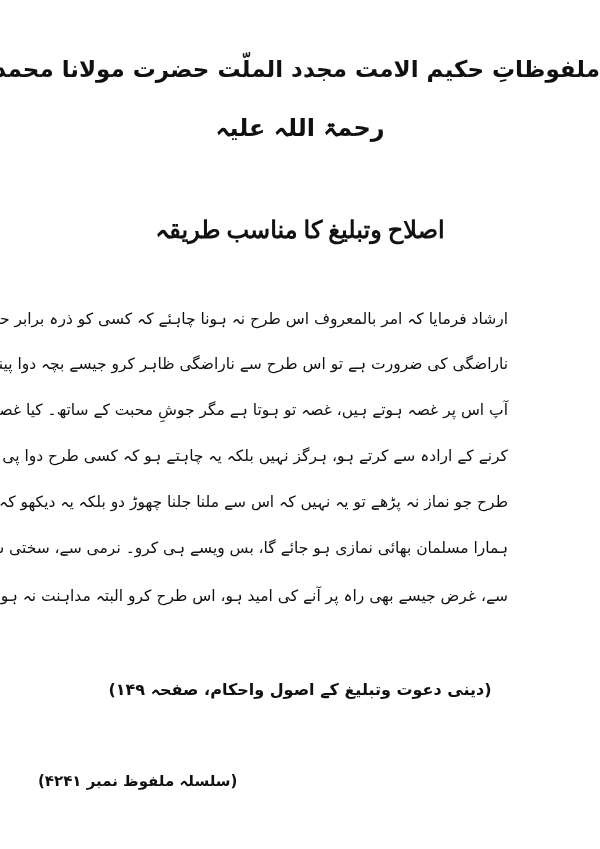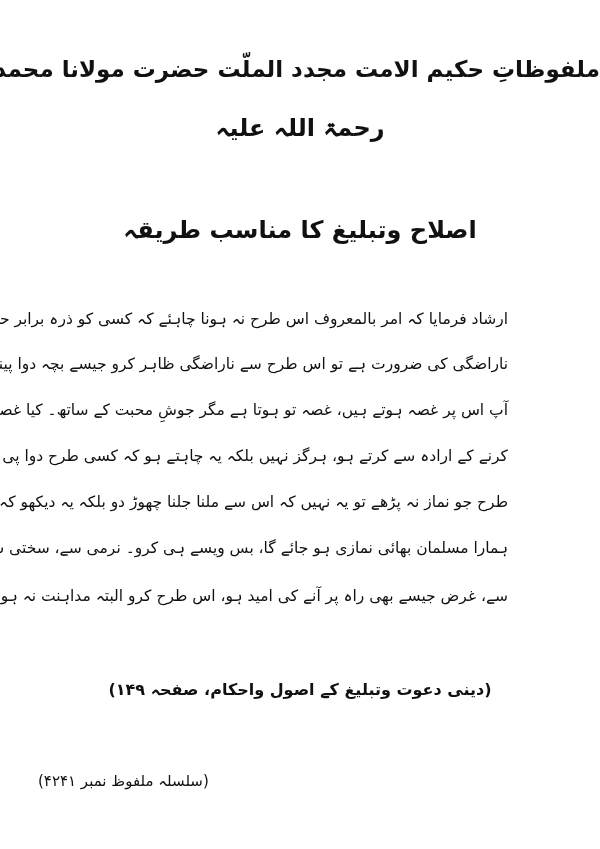--- a/index.html
+++ b/index.html
@@ -25,21 +25,21 @@
     .heading-line {
       position: absolute;
       left: 0;
       width: 600px;
       text-align: center;
       font-weight: bold;
       white-space: nowrap;
     }
     .h-title-1 { top: 56px; font-size: 23px; }
     .h-title-2 { top: 114px; font-size: 24px; }
-    .h-subtitle { top: 216px; font-size: 24px; }
+    .h-subtitle { top: 216px; font-size: 24px; font-family: Liberation Serif, serif; }
 
     .body-line {
       position: absolute;
       left: 98px;
       width: 410px;
       font-size: 15.5px;
       text-align: justify;
       text-align-last: justify;
       white-space: nowrap;
       direction: rtl;
@@ -57,21 +57,21 @@
       text-align: center;
       font-size: 16px;
       font-weight: bold;
       white-space: nowrap;
     }
     .serial {
       position: absolute;
       left: 38px;
       top: 772px;
       font-size: 15px;
-      font-weight: normal;
+      font-weight: bold;
       white-space: nowrap;
       direction: rtl;
     }
   </style>
 </head>
 <body>
 
 <div class="page">
 
   <div class="heading-line h-title-1">ملفوظاتِ حکیم الامت مجدد الملّت حضرت مولانا محمد اشرف علی تھانوی</div>

